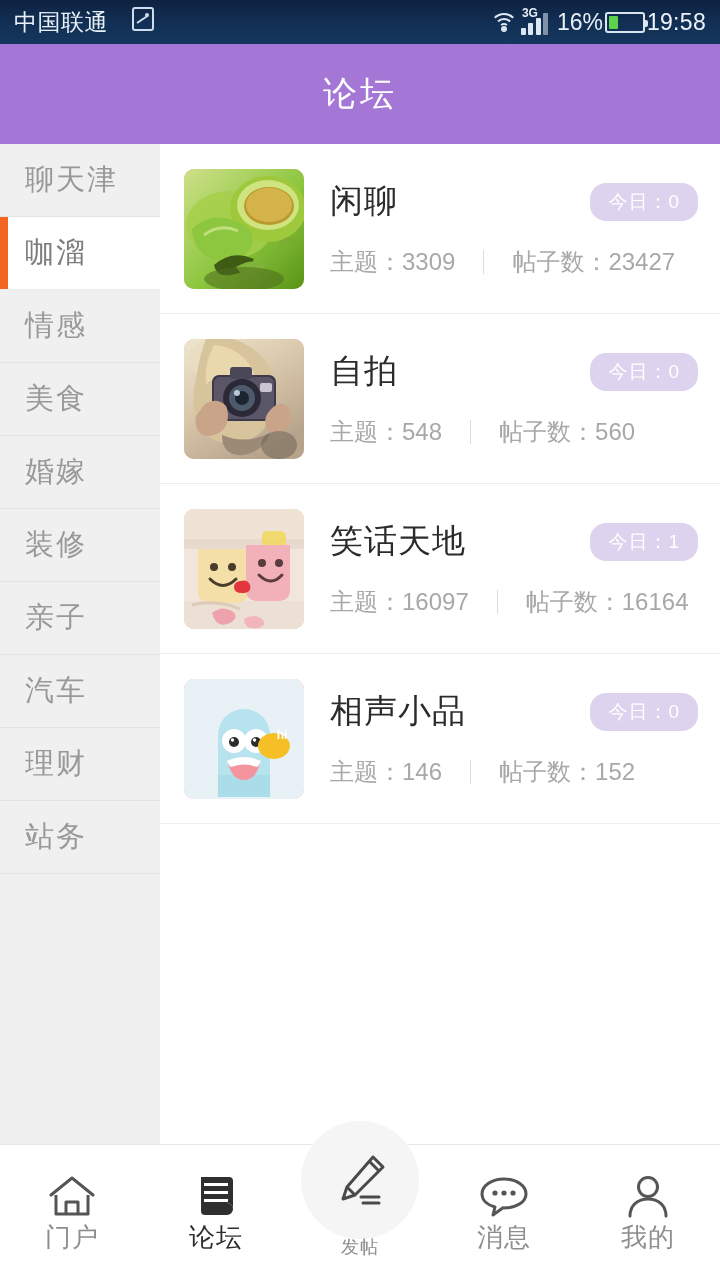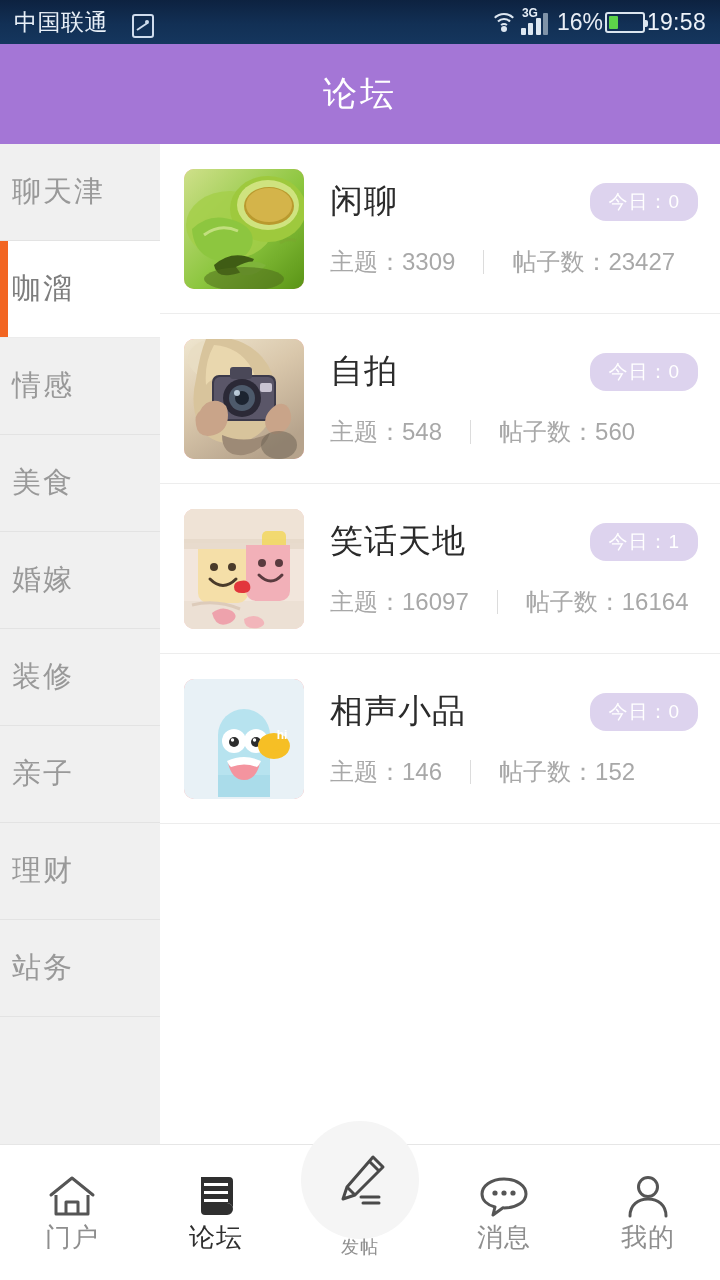--- a/index.html
+++ b/index.html
@@ -11,21 +11,21 @@
     position:relative;
   }
 
   
   .statusbar{
     position:absolute; top:0; left:0; width:720px; height:44px;
     background:linear-gradient(180deg,#0d2240 0%,#123055 55%,#15365e 100%);
     display:flex; align-items:center; justify-content:space-between;
     padding:0 14px; color:#e9eef5;
   }
-  .sb-left{ display:flex; align-items:flex-end; gap:24px; }
+  .sb-left{ display:flex; align-items:flex-start; gap:24px; }
   .carrier{ font-size:23px; letter-spacing:.5px; color:#e9f0f8; }
   .sim-icon{
     width:22px;height:24px;border:2px solid #cfdced;border-radius:3px;
     position:relative; display:inline-block;
   }
   .sim-icon::before{
     content:""; position:absolute; left:3px; top:13px; width:13px;height:2px;
     background:#cfdced; transform:rotate(-34deg); transform-origin:left center;
   }
   .sim-icon::after{
@@ -82,23 +82,23 @@
     position:absolute; top:144px; left:0; width:720px; height:1000px;
     display:flex;
   }
 
   
   .sidebar{
     width:176px; height:1000px; background:#f0f0f0;
     overflow:hidden; position:relative;
   }
   .side-item{
-    height:97px; display:flex; align-items:center;
+    height:73px; display:flex; align-items:center;
     border-bottom:1px solid #e3e3e3; position:relative;
-    padding-left:12px;
+    padding-left:25px;
   }
   .side-item .lbl{ font-size:29px; color:#999999; letter-spacing:2px; }
   .side-item.active{ background:#ffffff; border-bottom-color:#ececec; }
   .side-item.active .lbl{ color:#7d7d7d; }
   .side-item.active::before{
     content:""; position:absolute; left:0; top:0; width:8px; height:100%;
     background:#f26522;
   }
 
   
@@ -202,20 +202,23 @@
       <span class="lbl">美食</span>
     </div>
     <div class="side-item">
       <span class="lbl">婚嫁</span>
     </div>
     <div class="side-item">
       <span class="lbl">装修</span>
     </div>
     <div class="side-item">
       <span class="lbl">亲子</span>
+    </div>
+    <div class="side-item">
+      <span class="lbl">汽车</span>
     </div>
     <div class="side-item">
       <span class="lbl">理财</span>
     </div>
     <div class="side-item">
       <span class="lbl">站务</span>
     </div>
   </div>
 
   <div class="list">

